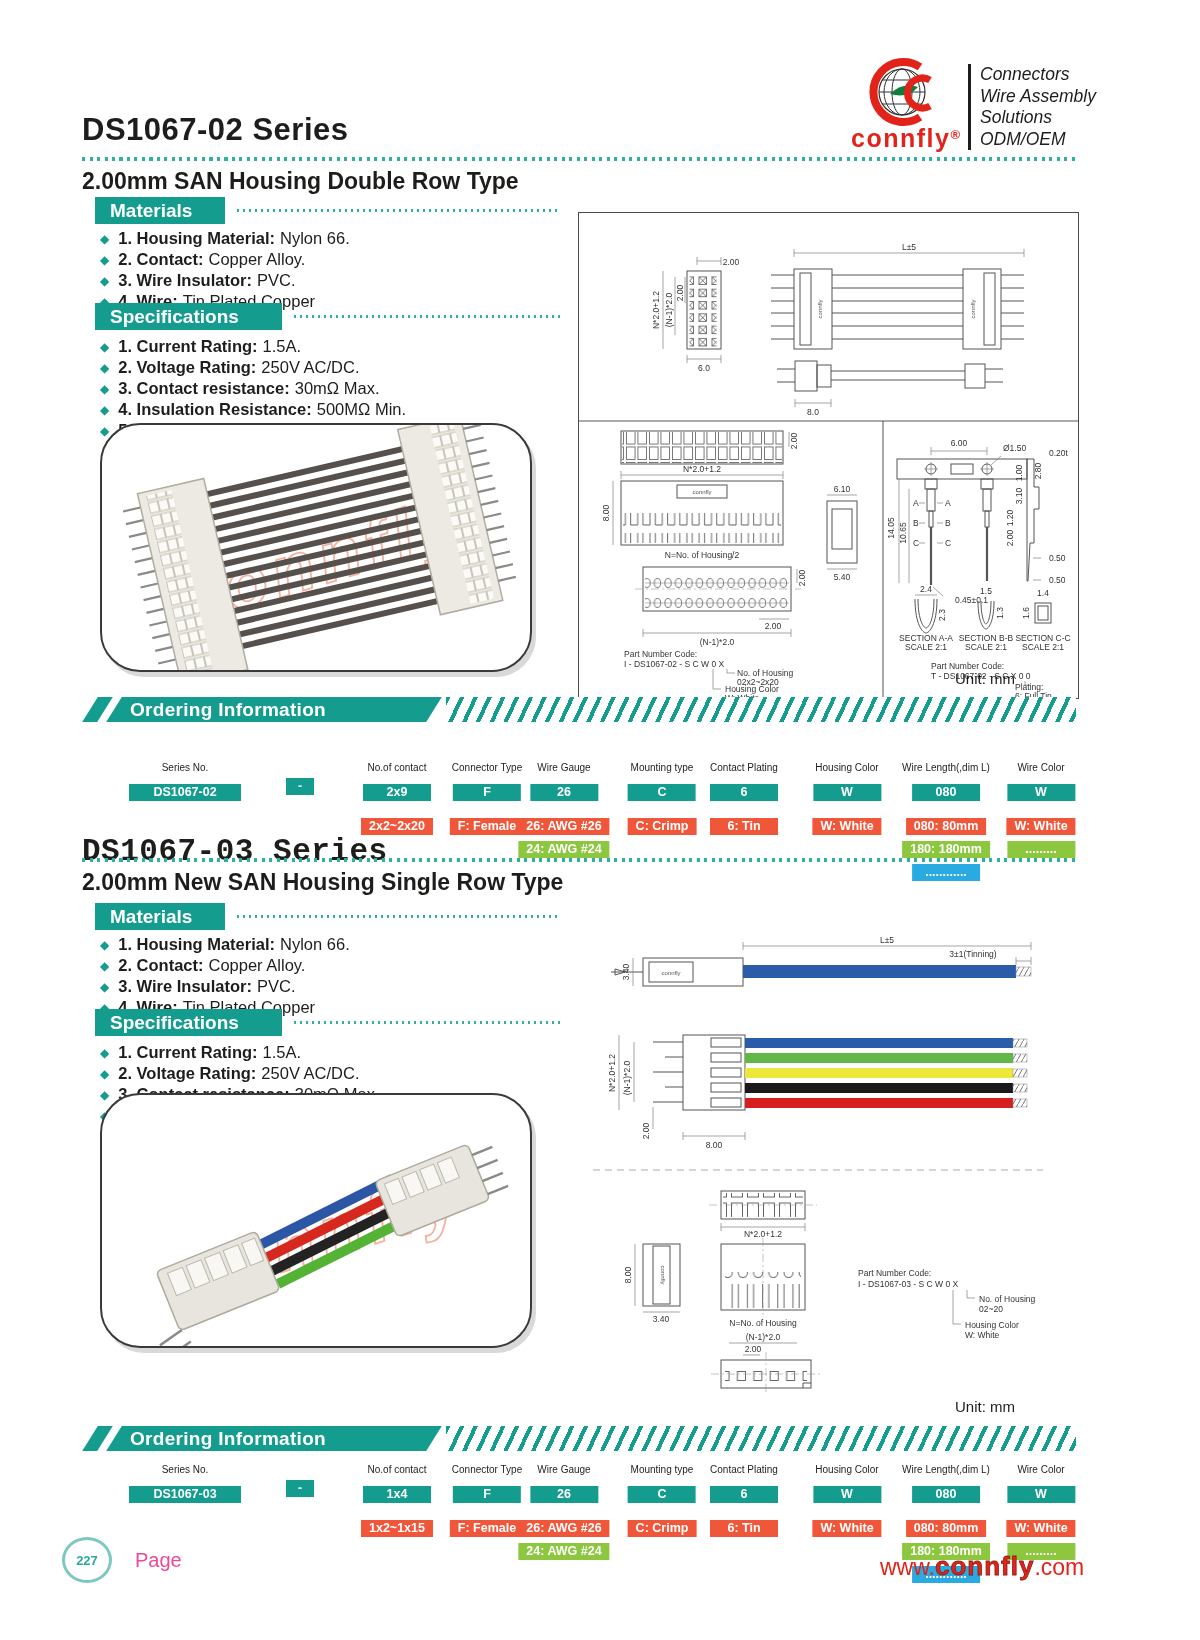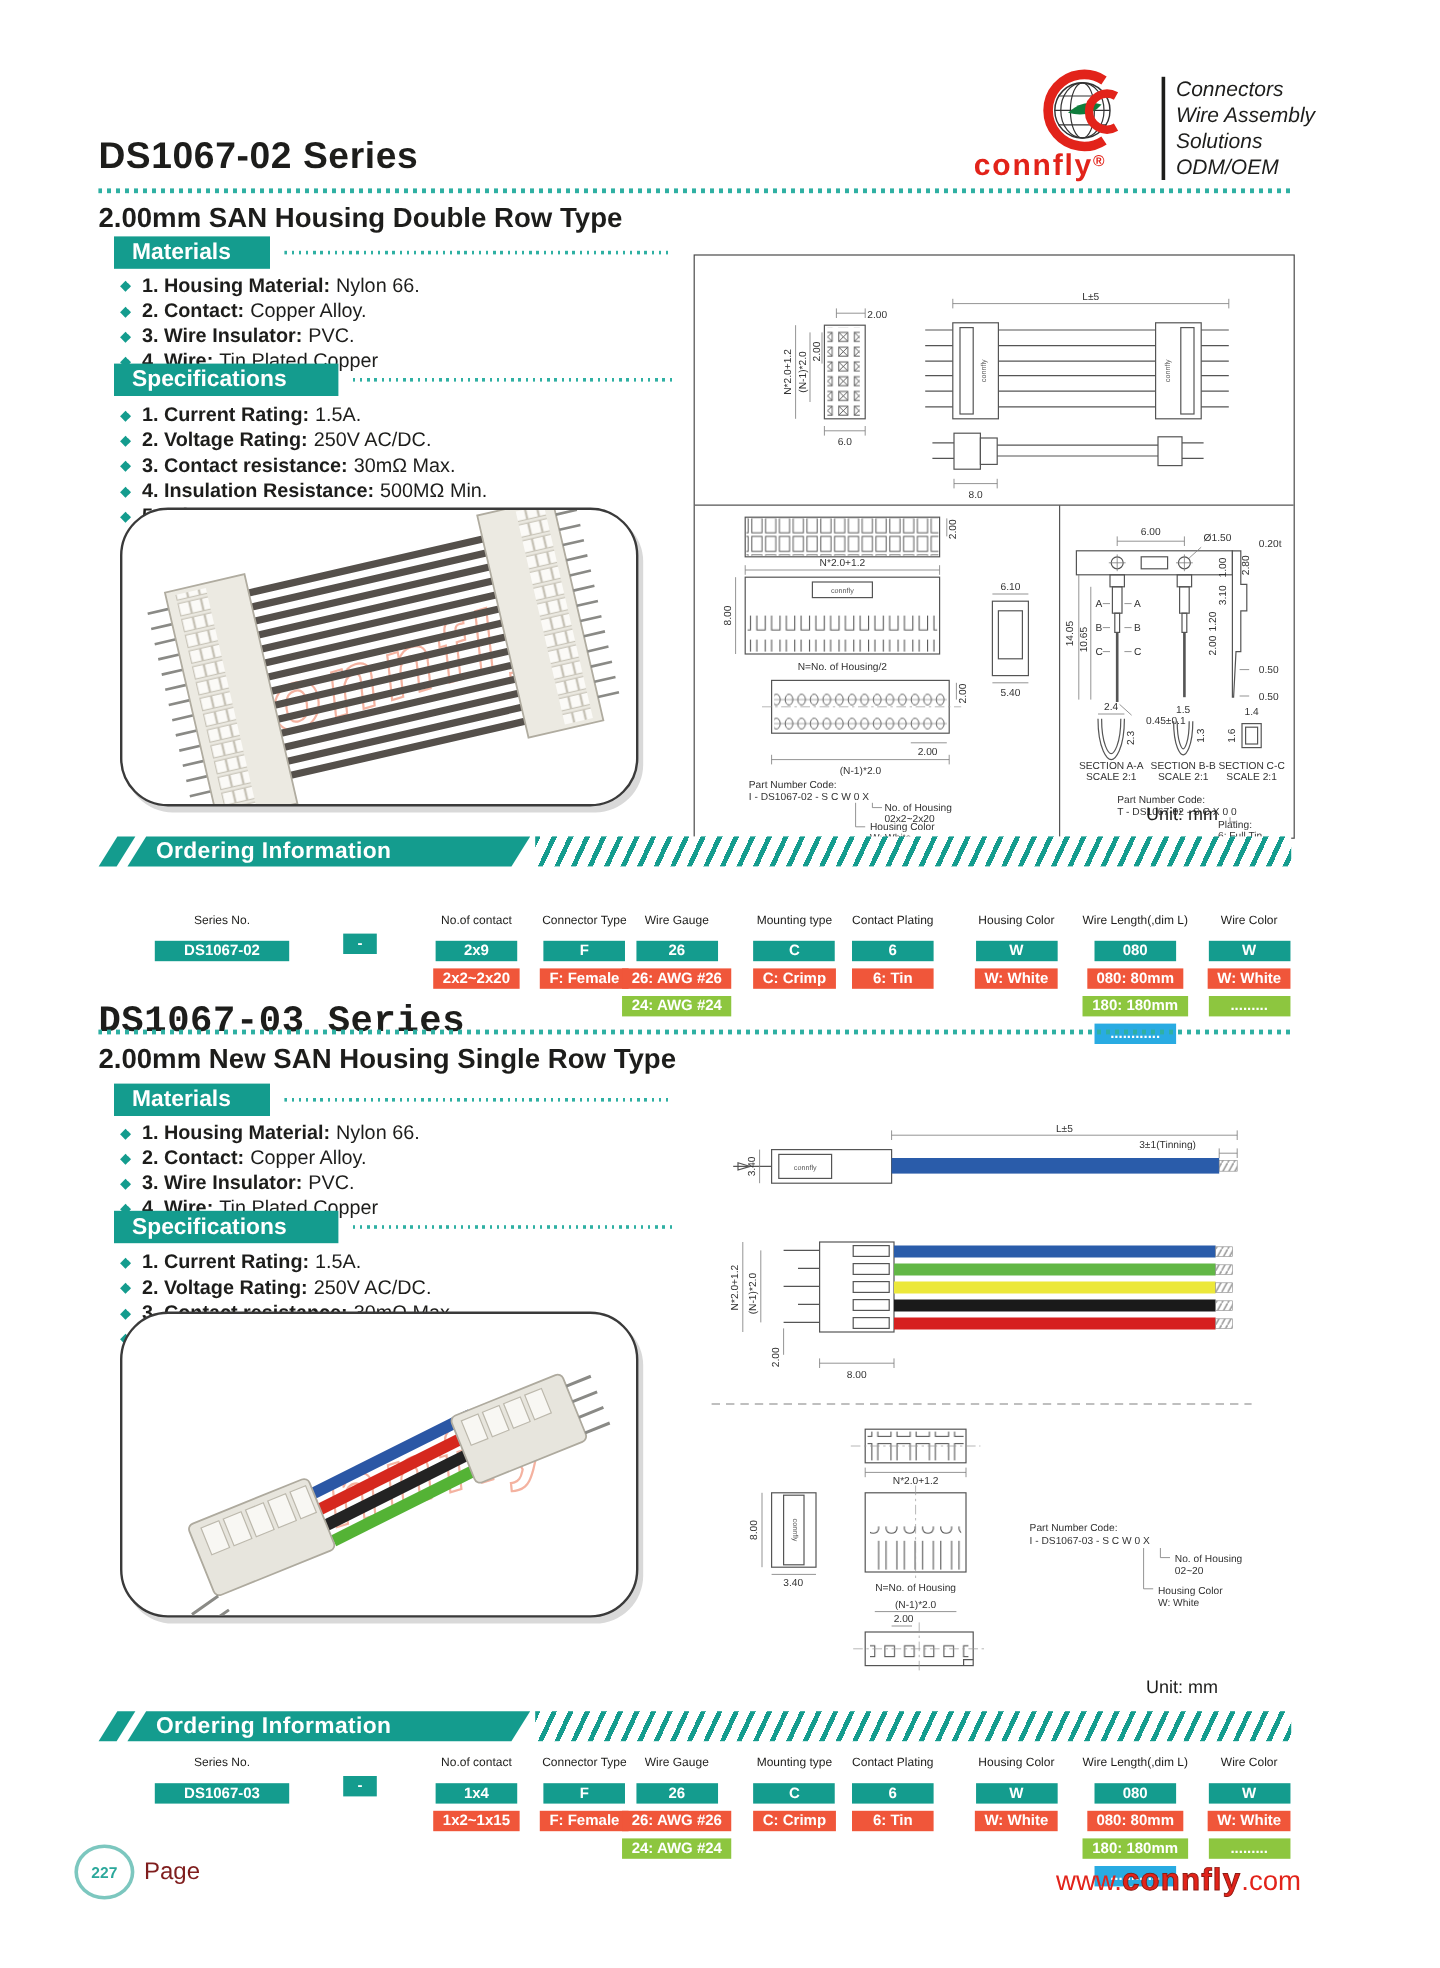--- a/index.html
+++ b/index.html
@@ -22,34 +22,34 @@
   .ordbar{position:absolute;width:992px;height:25px;}
   .ob-slash{position:absolute;left:6px;top:0;width:15px;height:25px;background:#149c8e;transform:skewX(-32deg);}
   .ob-label{position:absolute;left:30px;top:0;width:320px;height:25px;background:#149c8e;transform:skewX(-32deg);}
   .ob-text{position:absolute;left:46px;top:0;height:37px;line-height:25px;color:#fff;font-weight:bold;font-size:19px;letter-spacing:.3px;text-align:center;}
   .ob-stripes{position:absolute;left:362px;right:0;top:0;height:25px;background:repeating-linear-gradient(115deg,#149c8e 0 4px,#ffffff 4px 12.5px);}
   
   .ordcol{position:absolute;transform:translateX(-50%);display:flex;flex-direction:column;align-items:center;gap:6px;white-space:nowrap;}
   .ord-head{font-size:10px;font-weight:normal;height:15px;line-height:15px;margin-bottom:3px;}
   .cell{display:block;color:#fff;font-weight:bold;font-size:12.5px;text-align:center;height:15px;line-height:15px;padding:1px 8px;min-width:52px;box-sizing:content-box;}
   .cell.teal{background:#149c8e;}
-  .cell.red{background:#f0563a;}
+  .cell.red{background:#f0563a;margin-top:11px;}
   .cell.green{background:#8dc63f;}
   .cell.blue{background:#29abe2;}
   .cell.series{min-width:96px;}
   .cell.dash{min-width:12px;}
   
   .brandword{font-weight:bold;color:#e2231a;font-size:25px;letter-spacing:1.5px;}
   .brandreg{color:#e2231a;font-size:13px;vertical-align:8px;font-weight:bold;}
   .tagline{font-style:italic;font-size:17.5px;line-height:21.5px;color:#1d1d1b;}
   .vdiv{width:2.5px;background:#1d1d1b;}
   
   .pe-circle{width:44px;height:40px;border-radius:50%;border:3px solid #7cc7bf;background:#fff;color:#2ba89b;font-weight:bold;font-size:13px;display:flex;align-items:center;justify-content:center;}
   .pe-tail{position:absolute;left:2px;top:28px;width:52px;height:14px;border-radius:0 0 10px 10px;background:#9fd8d2;z-index:-1;}
-  .pe-label{font-size:20px;color:#7f1d1d;margin-left:8px;}
+  .pe-label{font-size:20px;color:#ec4899;margin-left:23px;}
   .site{font-size:23px;color:#e2231a;white-space:nowrap;}
   .site .sb{font-weight:bold;font-size:26px;letter-spacing:1px;-webkit-text-stroke:.8px #8b1a12;}
   
   svg{overflow:visible;}
   .ln{fill:none;stroke:#555;stroke-width:1;}
   .thk{fill:none;stroke:#555;stroke-width:2.2;}
   .dim{fill:none;stroke:#808080;stroke-width:.7;}
   .cl{stroke:#9a9a9a;stroke-width:.6;stroke-dasharray:8 3 2 3;fill:none;}
   text.t{font-size:8.5px;fill:#333;font-family:"Liberation Sans",sans-serif;}
   text.tiny{font-size:6px;fill:#555;}
@@ -60,21 +60,21 @@
 
 <svg class="abs" style="left:838px;top:58px;" width="128" height="66">
   <path d="M82,9 A30,30 0 1 0 82,59" fill="none" stroke="#e2231a" stroke-width="8"></path>
   <circle cx="64" cy="34" r="23" fill="#fff" stroke="#333" stroke-width="1.2"></circle>
   <ellipse cx="64" cy="34" rx="10" ry="23" fill="none" stroke="#333" stroke-width="1"></ellipse>
   <ellipse cx="64" cy="34" rx="18" ry="23" fill="none" stroke="#333" stroke-width="1"></ellipse>
   <path d="M41,34 h46 M44,22 h40 M44,46 h40" stroke="#333" stroke-width="1" fill="none"></path>
   <path d="M52,36 q12,-12 28,-7 q-10,12 -28,7 z" fill="#0f7d3c"></path>
   <path d="M92,22 A15,15 0 1 0 92,48" fill="none" stroke="#e2231a" stroke-width="7"></path>
 </svg>
-<div class="abs" style="left:805px;top:124px;width:122px;text-align:center;">
+<div class="abs" style="left:838px;top:124px;width:122px;text-align:right;">
   <span class="brandword">connfly</span><span class="brandreg">®</span>
 </div>
 <div class="abs vdiv" style="left:968px;top:64px;height:86px;"></div>
 <div class="abs tagline" style="left:980px;top:64px;">
   <div>Connectors</div>
   <div>Wire Assembly</div>
   <div>Solutions</div>
   <div>ODM/OEM</div>
 </div>
 

